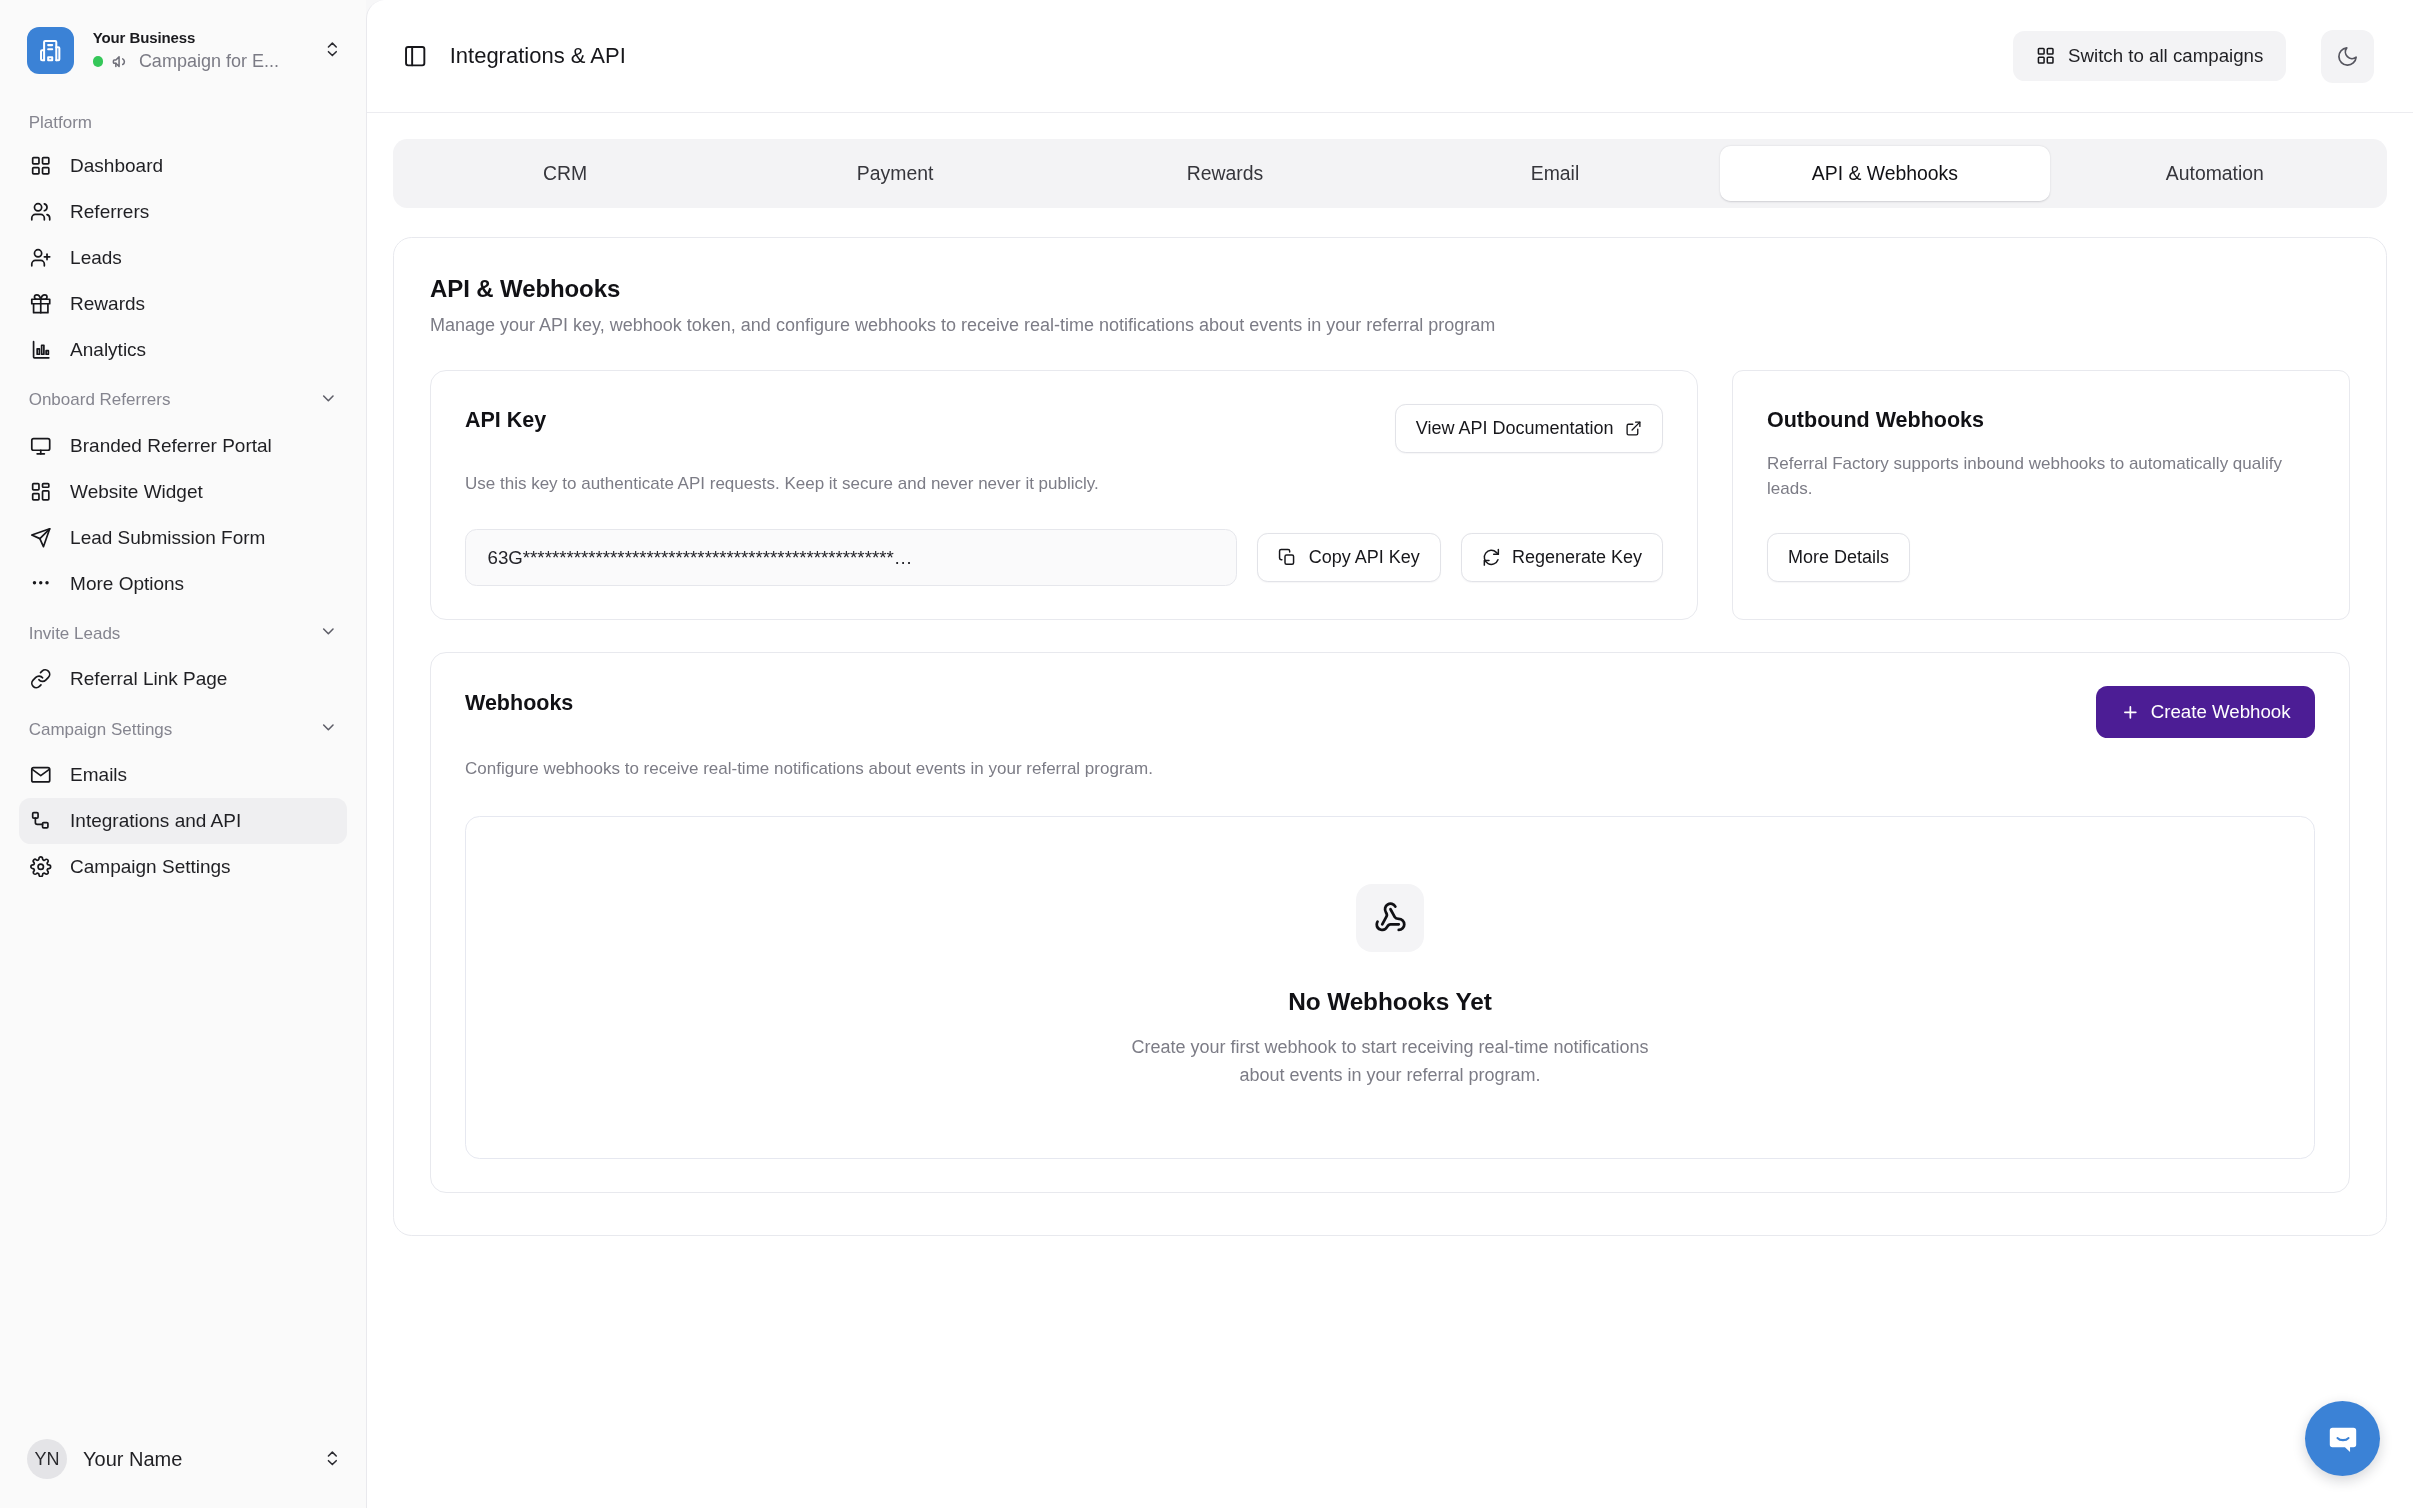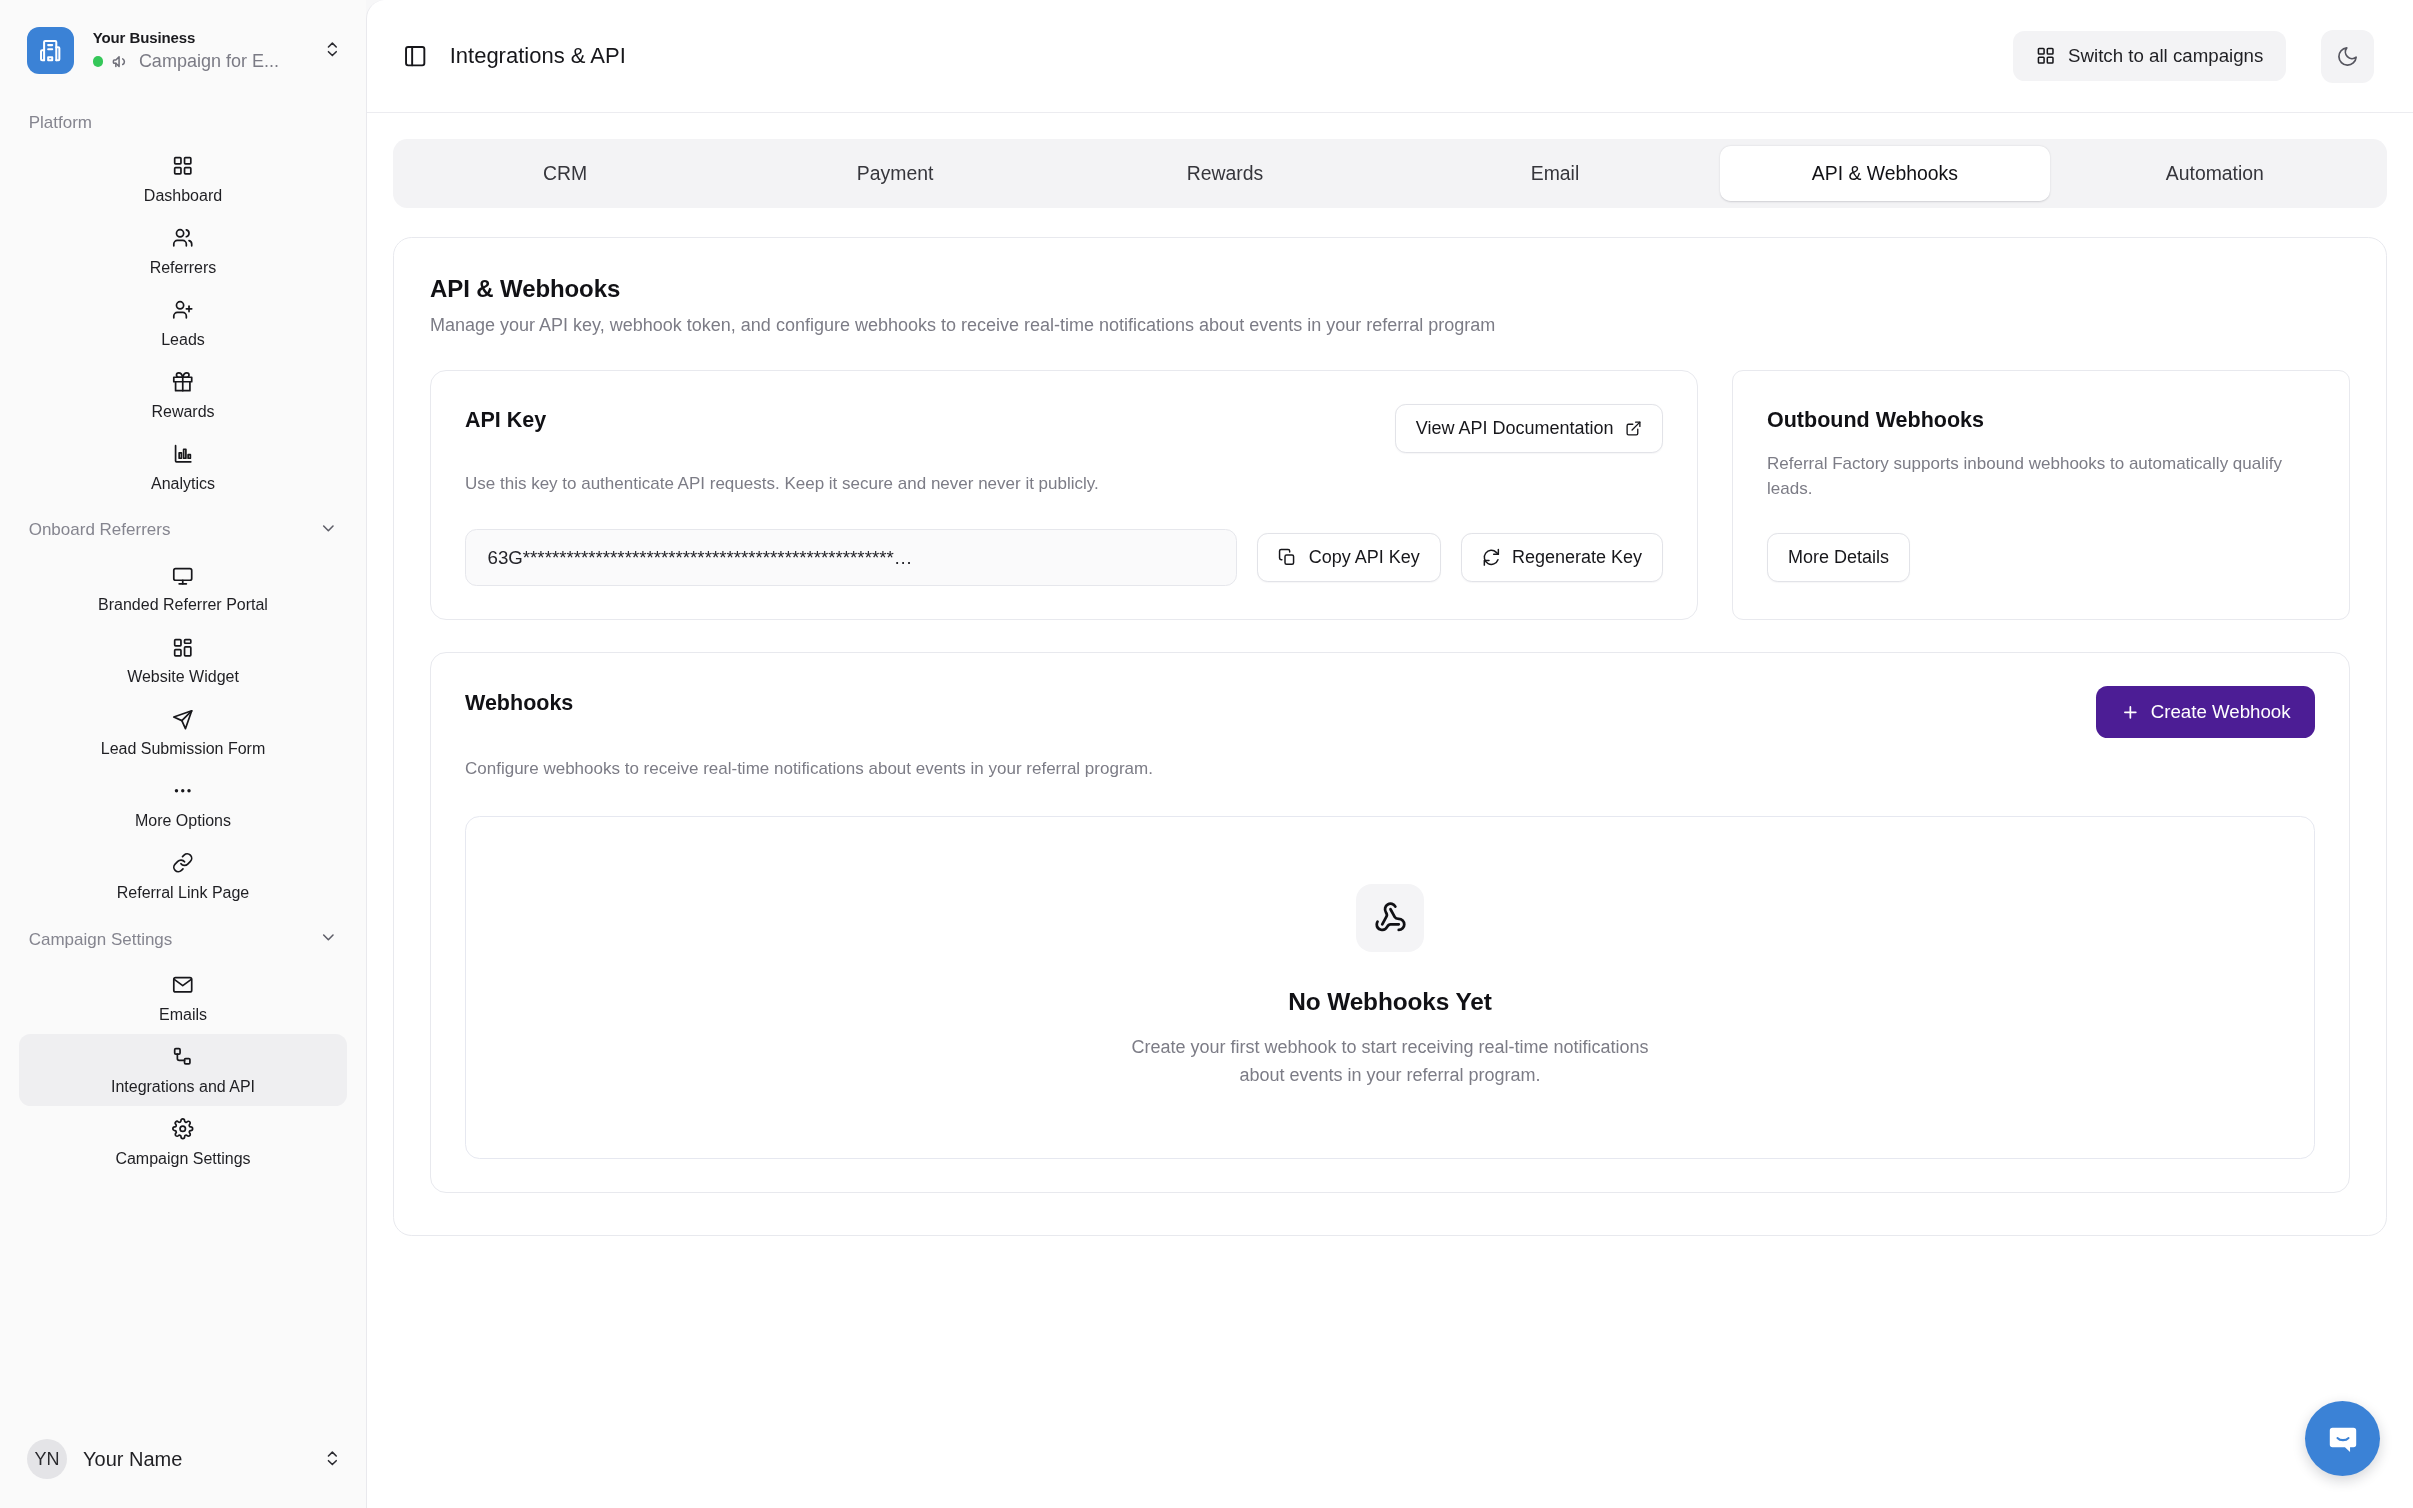--- a/index.html
+++ b/index.html
@@ -42,25 +42,24 @@
   }
   .brand-chevrons { flex: 0 0 auto; padding-left: 5.7px; }
 
   .nav { flex: 1; padding: 5.7px 18.7px 0 18.7px; overflow: hidden; }
   .nav-label {
     font-size: 17px; color: #85858f; padding: 16px 10px 10px 10px;
     display: flex; align-items: center; justify-content: space-between;
   }
   .nav-label.plain { justify-content: flex-start; }
   .nav-item {
-    display: flex; align-items: center; gap: 10px;
+    display: flex; align-items: center; gap: 17px;
     padding: 10.8px 10px; border-radius: 11.5px;
-    font-size: 16px; color: #1f1f23; cursor: pointer;
+    font-size: 19px; color: #1f1f23; cursor: pointer;
     line-height: 1;
-    flex-direction: column;
   }
   .nav-item .ico { width: 24.4px; height: 24.4px; flex: 0 0 24.4px; display:flex; align-items:center; justify-content:center;}
   .nav-item.active { background: #efeff1; }
 
   .user-row {
     display: flex; align-items: center; gap: 16px;
     padding: 18.7px 24.4px 29px 27px;
   }
   .avatar {
     width: 40px; height: 40px; border-radius: 50%;
@@ -327,20 +326,28 @@
         <span class="ico">
           <svg width="21.5" height="21.5" viewBox="0 0 24 24" fill="#17171b">
               <circle cx="5" cy="12" r="1.9"></circle>
               <circle cx="12" cy="12" r="1.9"></circle>
               <circle cx="19" cy="12" r="1.9"></circle>
             </svg>
         </span>
         <span>More Options</span>
       </div>
 
+      <div class="nav-label">
+        <span>Invite Leads</span>
+        <span>
+          <svg width="18.7" height="18.7" viewBox="0 0 24 24" fill="none" stroke="#5d5d67" stroke-width="2" stroke-linecap="round" stroke-linejoin="round">
+              <polyline points="6 9 12 15 18 9"></polyline>
+            </svg>
+        </span>
+      </div>
       <div class="nav-item">
         <span class="ico">
           <svg width="21.5" height="21.5" viewBox="0 0 24 24" fill="none" stroke="#17171b" stroke-width="1.9" stroke-linecap="round" stroke-linejoin="round">
               <path d="M10 13a5 5 0 0 0 7.54.54l3-3a5 5 0 0 0-7.07-7.07l-1.72 1.71"></path>
               <path d="M14 11a5 5 0 0 0-7.54-.54l-3 3a5 5 0 0 0 7.07 7.07l1.71-1.71"></path>
             </svg>
         </span>
         <span>Referral Link Page</span>
       </div>
 

